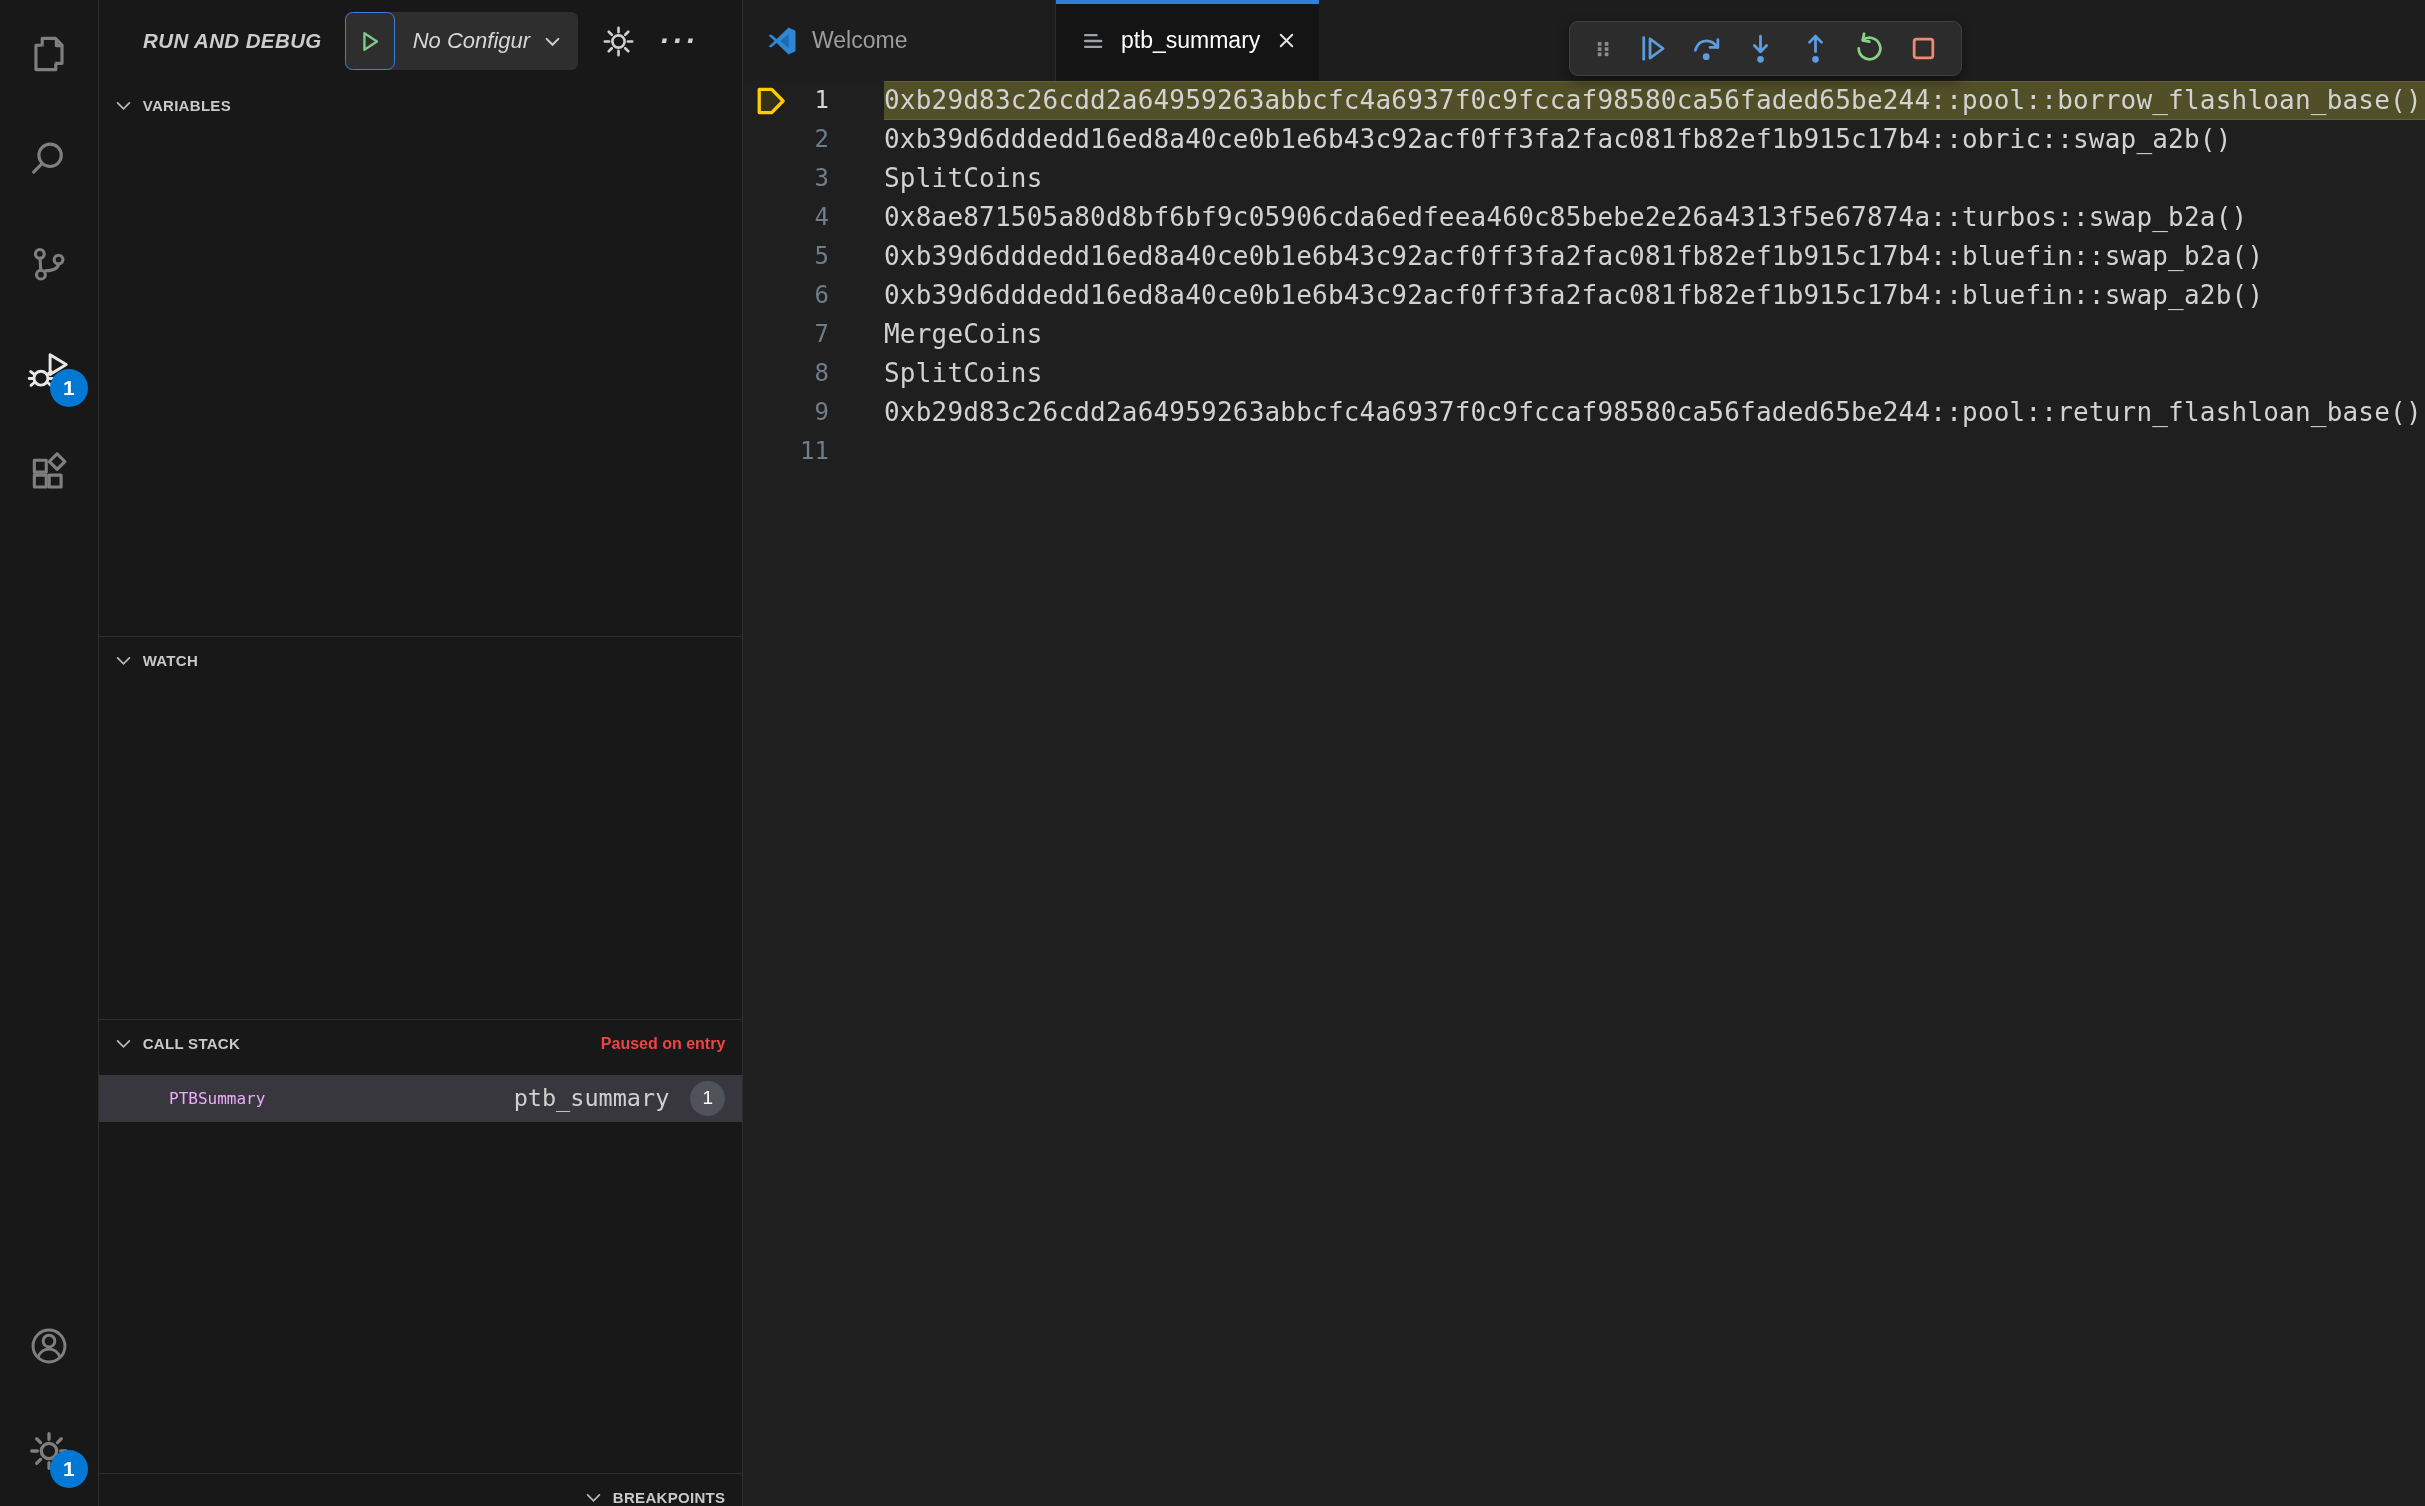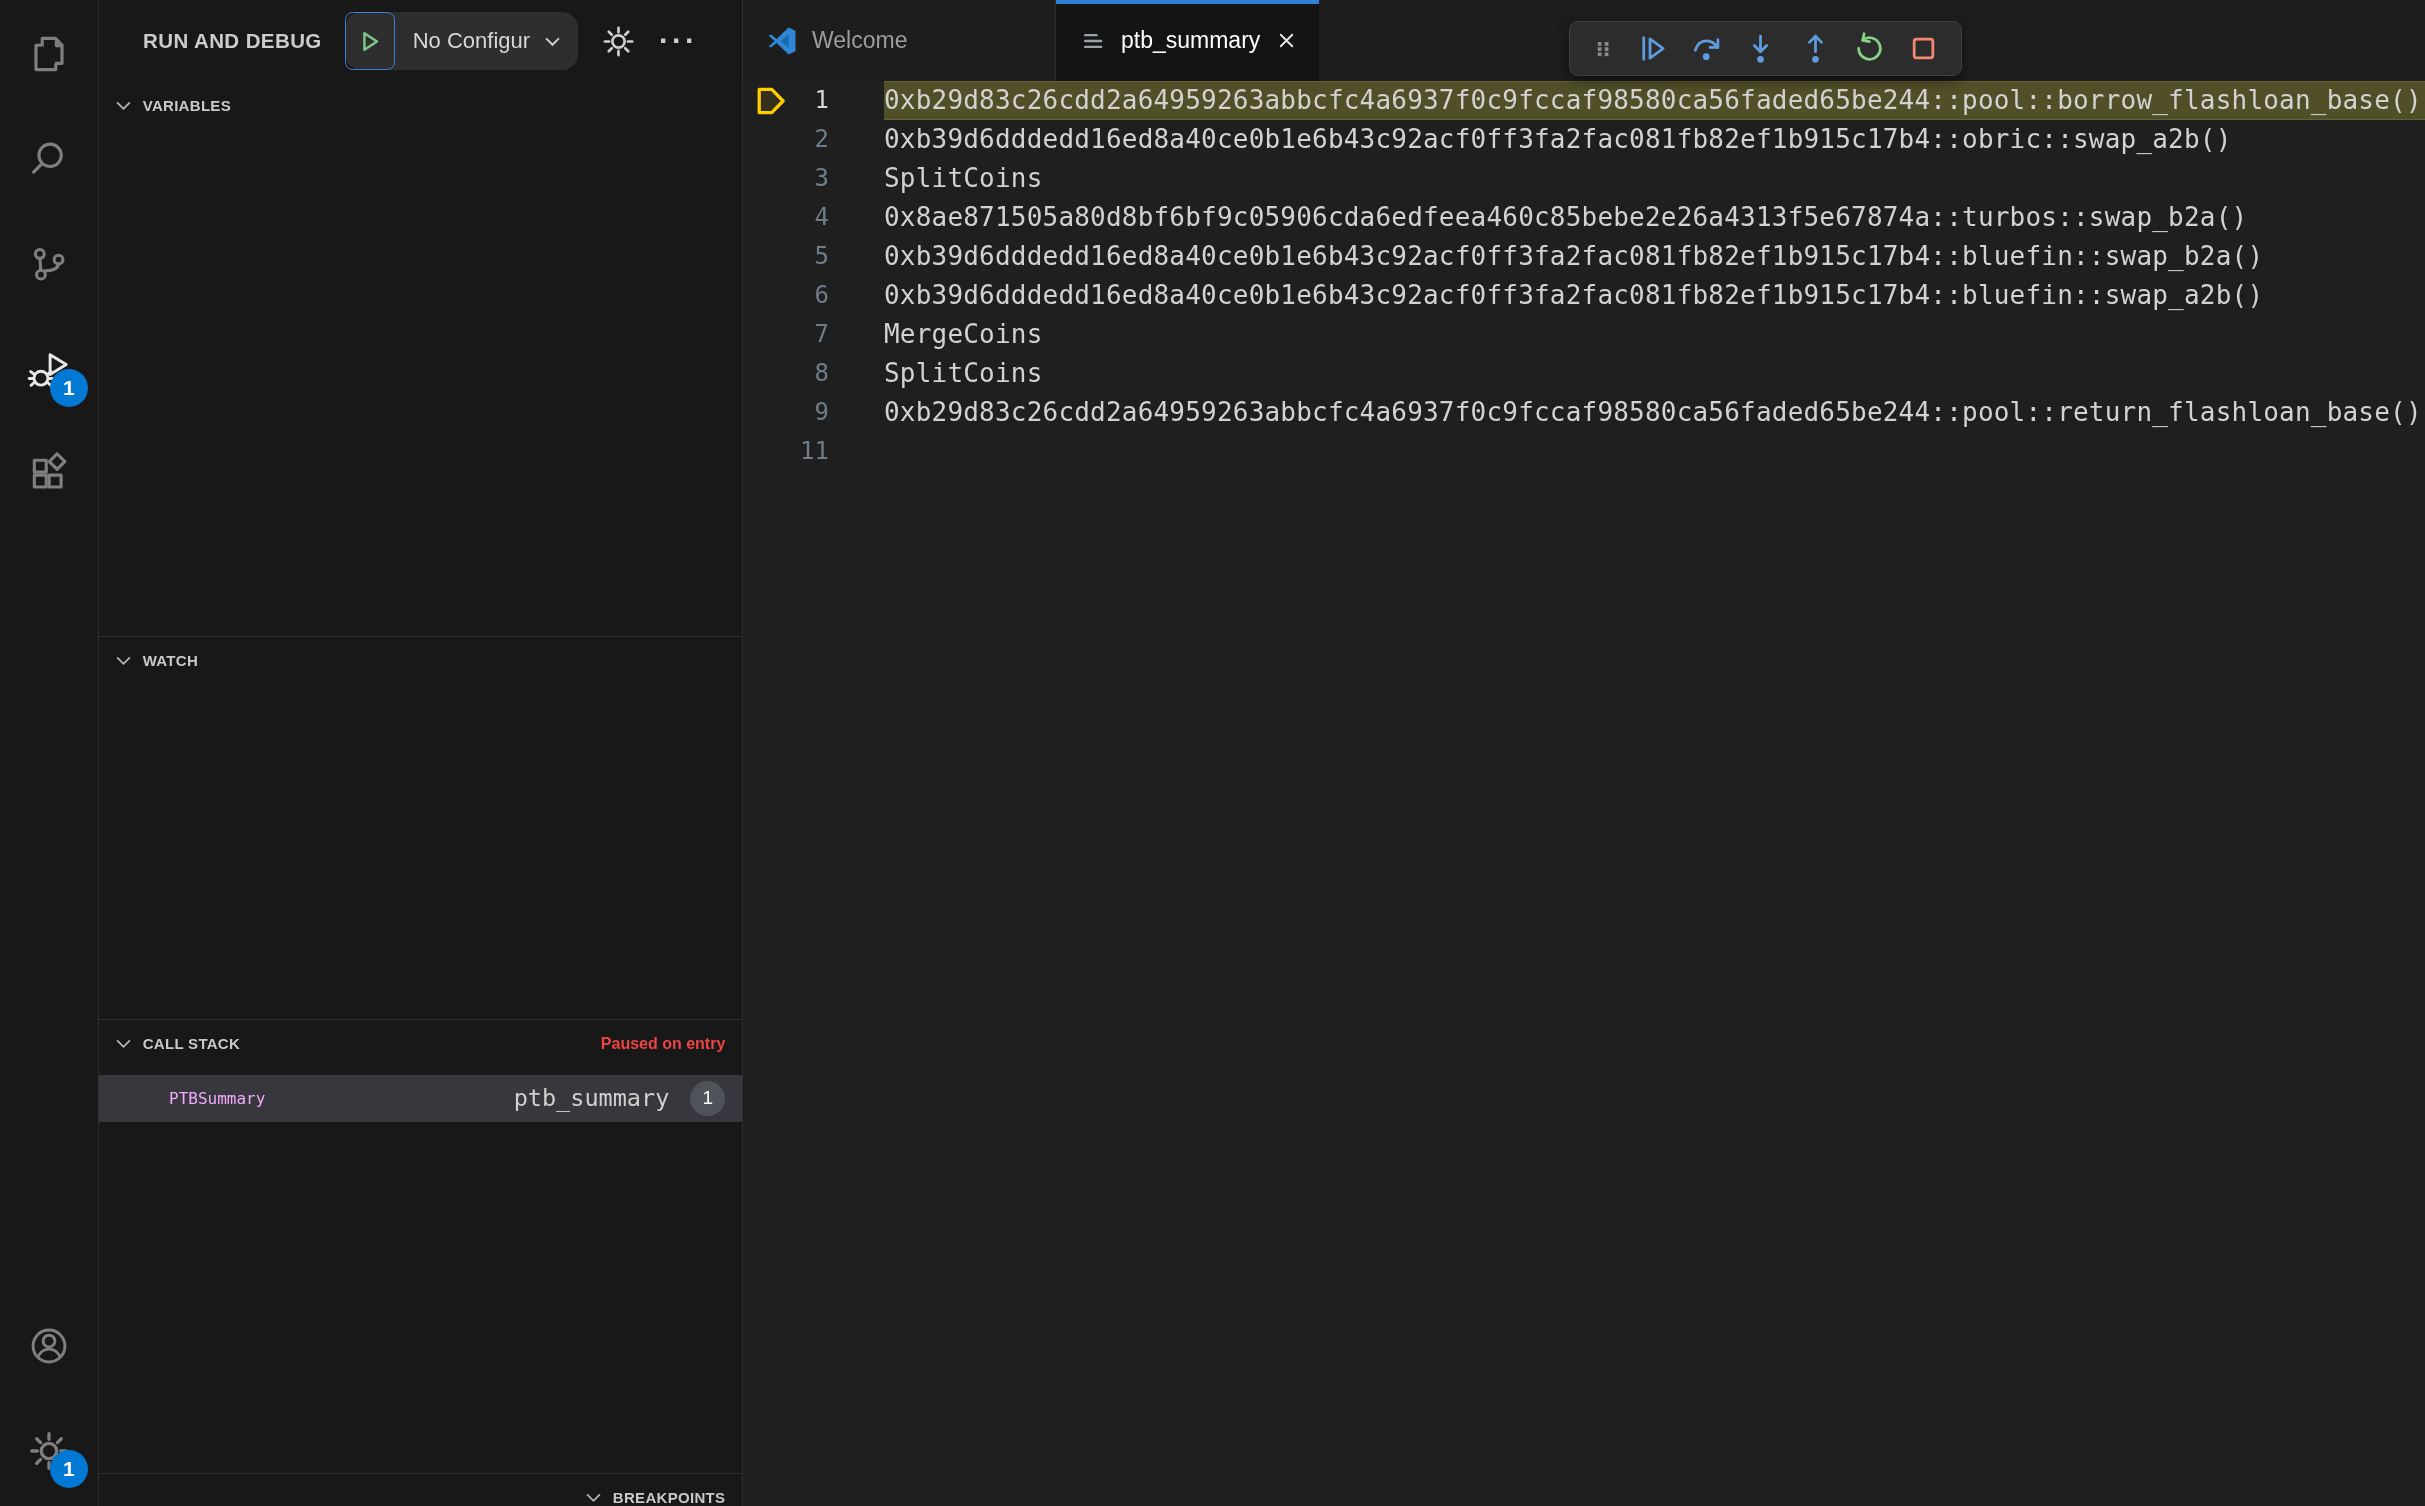--- a/index.html
+++ b/index.html
@@ -33,25 +33,25 @@
     font-size:21px; font-weight:700;
     display:flex; align-items:center; justify-content:center;
   }
 
   
   .sidebar {
     width:644px; flex:none; background:#181818;
     border-right:0.8px solid #2e2e2e;
     display:flex; flex-direction:column; overflow:hidden;
   }
-  .sb-header { height:82px; flex:none; display:flex; align-items:center; padding-left:44px; }
+  .sb-header { height:82px; flex:none; display:flex; align-items:center; padding-left:44px;font-style:italic; }
   .sb-title { font-size:20.5px; font-weight:600; color:#cccccc; letter-spacing:0.4px; white-space:nowrap; }
   .cfg {
     margin-left:23px; height:58px; background:#2e2e2e;
-    border-radius:16px; display:flex; align-items:stretch; cursor:pointer;
+    border-radius:7px; display:flex; align-items:stretch; cursor:pointer;
   }
   .cfg-play {
     width:50px; border:1.5px solid #3c7fd8; border-radius:7.6px;
     display:flex; align-items:center; justify-content:center; flex:none;
   }
   .cfg-play svg { width:29px; height:29px; }
   .cfg-label { display:flex; align-items:center; gap:12px; padding:0 15px 0 18px; font-size:22px; color:#d6d6d6; white-space:nowrap; }
   .cfg-label svg { width:21px; height:21px; }
   .icon-btn { margin-left:23px; color:#cfcfcf; cursor:pointer; display:flex; align-items:center; }
   .icon-btn svg { width:35px; height:35px; }

